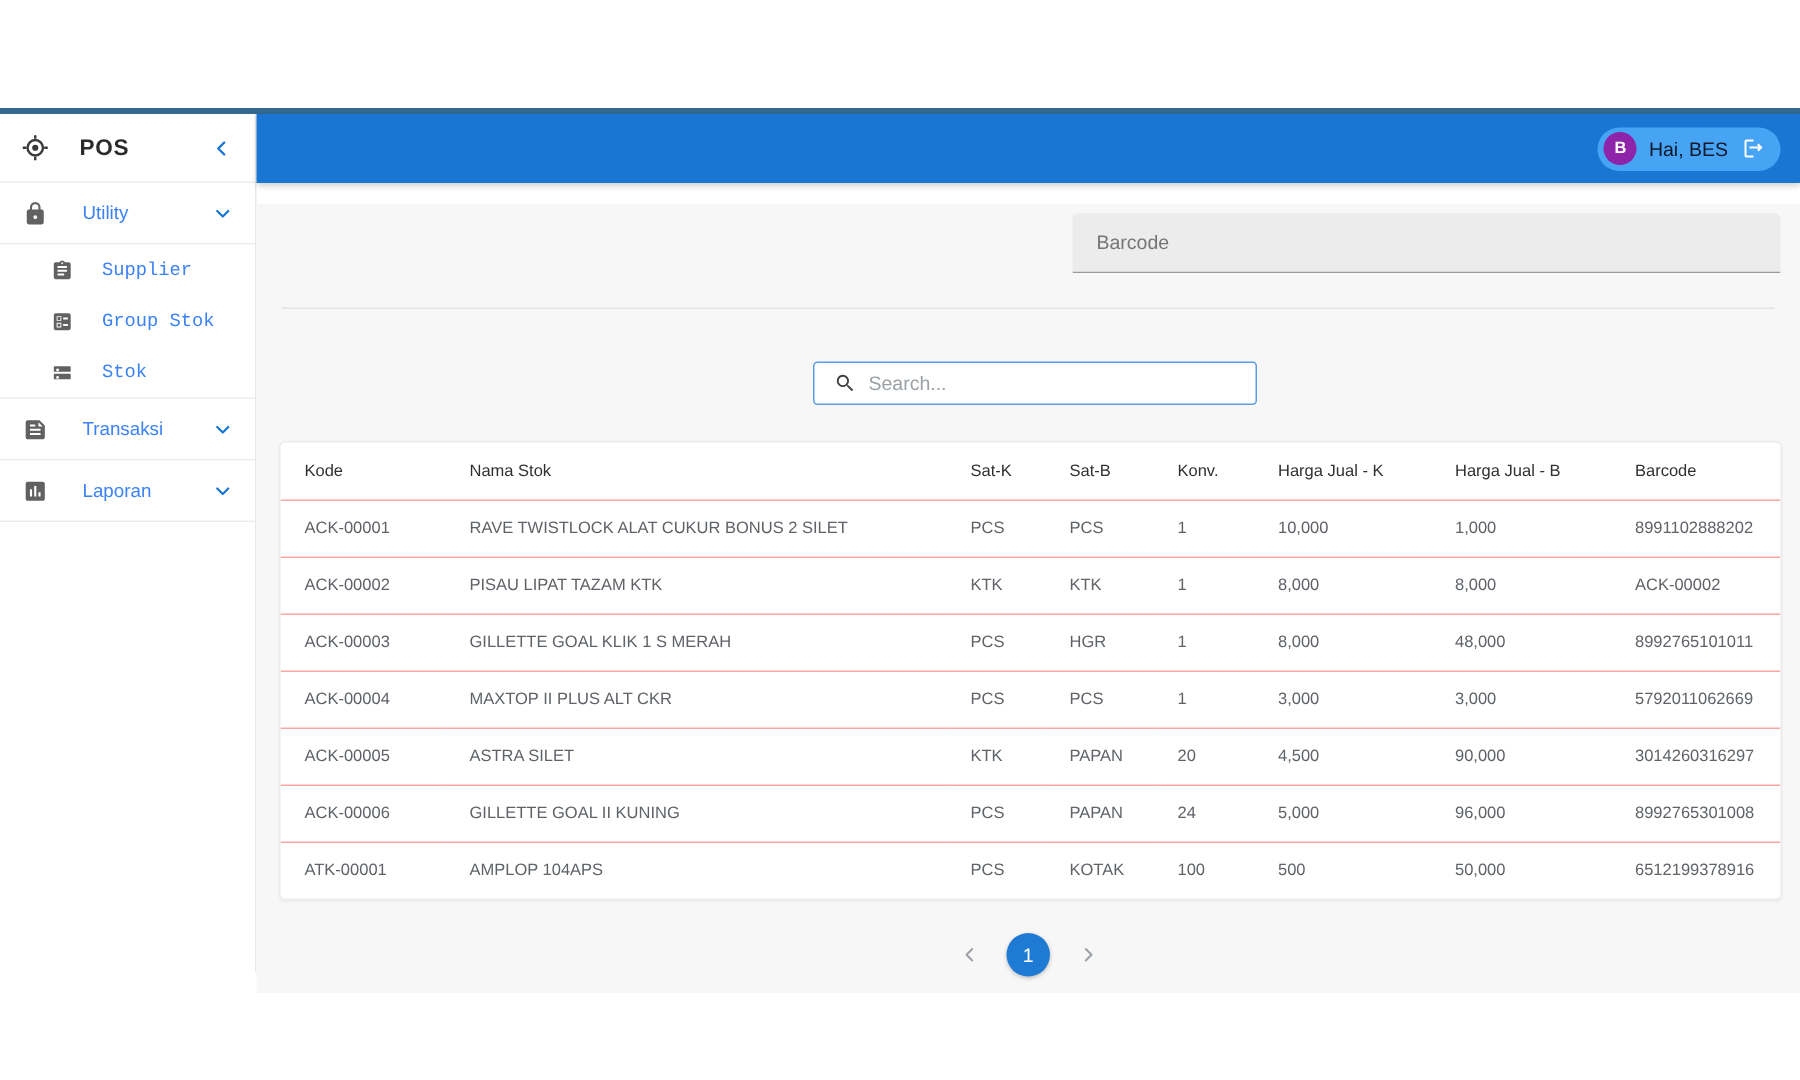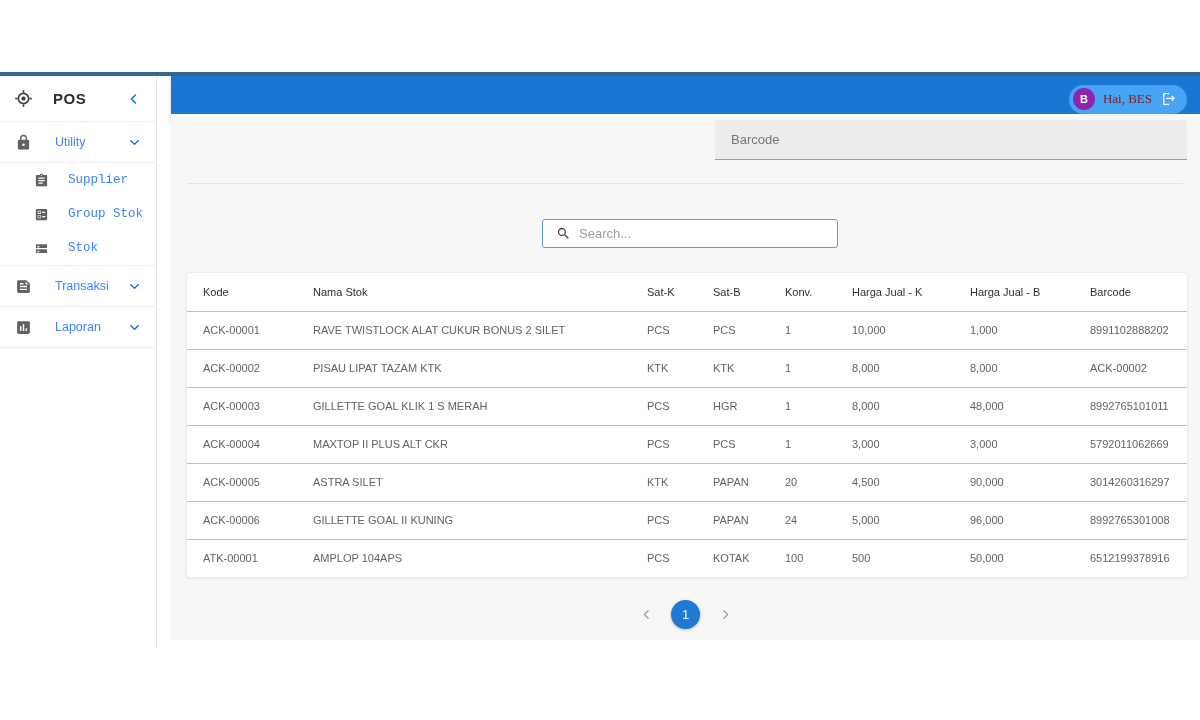--- a/index.html
+++ b/index.html
@@ -2,21 +2,21 @@
 <html style="--appbar_blue: #1b76d3; --topstrip_blue: #33688f; --accent_blue: #1f7ad4; --badge_blue: #47a3f3; --avatar_purple: #8e24aa; --content_bg: #f7f7f8;"><head>
 <meta charset="utf-8">
 <style>
   * { margin:0; padding:0; box-sizing:border-box; }
   html,body { width:1200px; height:720px; background:#ffffff; font-family:"Liberation Sans", sans-serif; overflow:hidden; }
   .page { position:relative; width:1200px; height:720px; background:#fff; }
 
   .topstrip { position:absolute; left:0; top:72px; width:1200px; height:4px; background:var(--topstrip_blue,#33688f); }
 
   
-  .sidebar { position:absolute; left:0; top:76px; width:157px; height:572px; background:#fff; border-right:1px solid #e7e7e7; }
+  .sidebar { position:absolute; left:0; top:76px; width:171px; height:572px; background:#fff; border-right:1px solid #e7e7e7; }
   .sidebar-header { height:46px; display:flex; align-items:center; border-bottom:1px solid #ededed; }
   .brand-icon { margin-left:14px; width:19px; height:19px; display:flex; align-items:center; }
   .brand-title { margin-left:20px; font-size:15px; font-weight:bold; color:#2b2b2b; letter-spacing:0.5px; flex:1; }
   .collapse-btn { margin-right:16px; width:12px; height:12px; cursor:pointer; display:flex; align-items:center; }
 
   .side-item { display:flex; align-items:center; height:40px; cursor:pointer; }
   .side-item.sub { height:34px;font-family:Liberation Mono, monospace; }
   .s-icon { margin-left:14px; width:18px; height:18px; display:flex; align-items:center; justify-content:center; }
   .side-item.sub .s-icon { margin-left:33px; width:16px; height:16px; }
   .s-icon svg { width:17px; height:17px; }
@@ -27,25 +27,25 @@
   .side-divider { height:1px; background:#ededed; }
 
   
   .appbar { position:absolute; left:171px; top:76px; width:1029px; height:46px;
             background:var(--appbar_blue,#1b76d3); box-shadow:0 2px 4px rgba(0,0,0,0.18);
             display:flex; align-items:center; justify-content:flex-end; }
   .user-badge { margin-right:13px; height:29px; border-radius:15px; background:var(--badge_blue,#47a3f3);
                 display:flex; align-items:center; padding:0 10px 0 4px; cursor:pointer; }
   .avatar { width:22px; height:22px; border-radius:50%; background:var(--avatar_purple,#8e24aa); color:#fff;
             font-size:11px; font-weight:bold; display:flex; align-items:center; justify-content:center; }
-  .greeting { color:#7f1d1d; font-size:13px; margin:0 9px 0 8px;font-family:Liberation Serif, serif; }
+  .greeting { color:#0f172a; font-size:13px; margin:0 9px 0 8px; }
   .logout { width:16px; height:16px; display:flex; align-items:center; cursor:pointer; }
 
   
-  .content { position:absolute; left:171px; top:114px; width:1029px; height:526px; background:var(--content_bg,#f7f7f8); }
+  .content { position:absolute; left:171px; top:136px; width:1029px; height:526px; background:var(--content_bg,#f7f7f8); }
 
   .barcode-field { position:absolute; left:544px; top:6px; width:472px; height:40px; }
   .barcode-field input { width:100%; height:100%; background:#ececec; border:none; border-bottom:1px solid #9a9a9a;
                          border-radius:4px 4px 0 0; padding:0 16px; font-size:13px; color:#444; outline:none;
                          font-family:"Liberation Sans", sans-serif; }
   .barcode-field input::placeholder { color:#757575; }
 
   .toolbar-divider { position:absolute; left:17px; top:69px; width:995px; height:1px; background:#e4e4e4; }
 
   .search-box { position:absolute; left:371px; top:105px; width:296px; height:29px; background:#fff;

